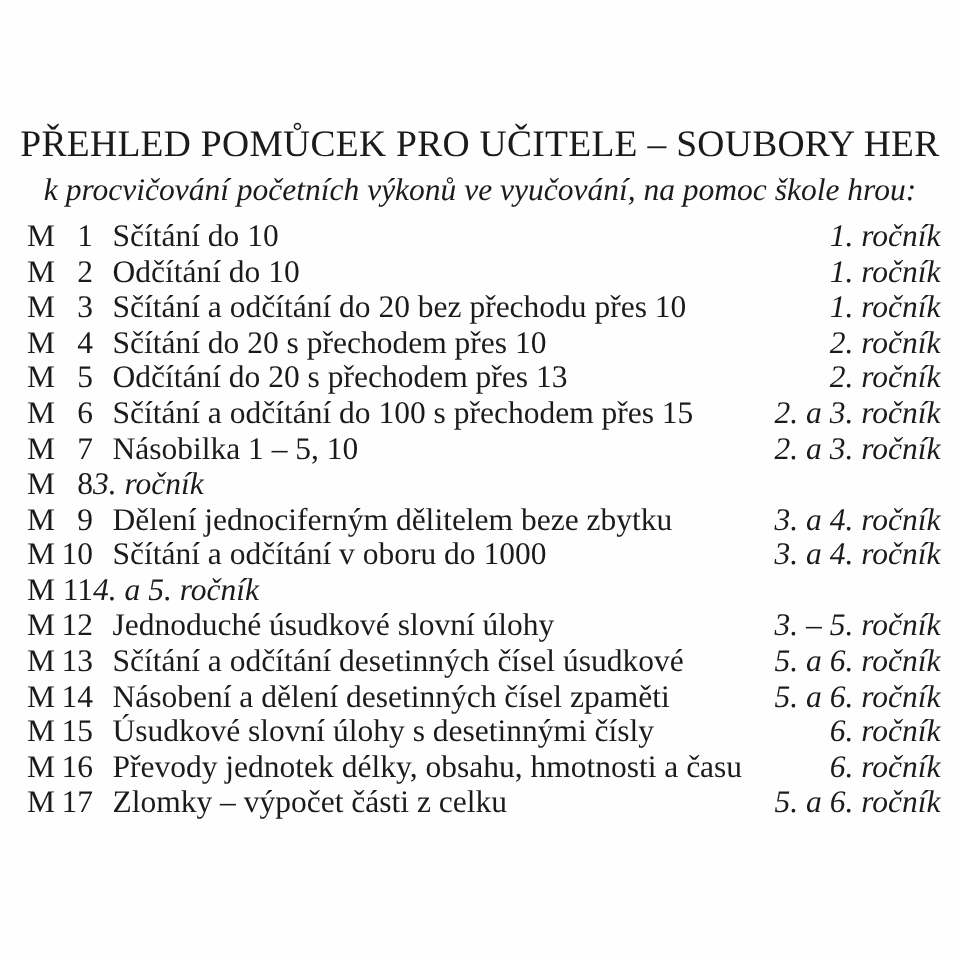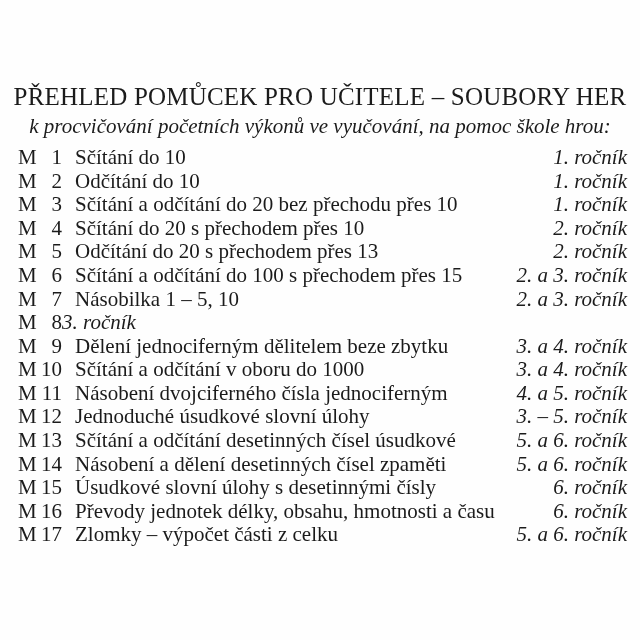--- a/index.html
+++ b/index.html
@@ -137,21 +137,20 @@
     <div class="row">
       <span class="col-code">M</span>
       <span class="col-num">10</span>
       <span class="col-desc">Sčítání a odčítání v oboru do 1000</span>
       <span class="col-grade">3. a 4. ročník</span>
     </div>
 
     <div class="row">
       <span class="col-code">M</span>
       <span class="col-num">11</span>
-      <span class="col-desc">Násobení dvojciferného čísla jednociferným</span>
       <span class="col-grade">4. a 5. ročník</span>
     </div>
 
     <div class="row">
       <span class="col-code">M</span>
       <span class="col-num">12</span>
       <span class="col-desc">Jednoduché úsudkové slovní úlohy</span>
       <span class="col-grade">3. – 5. ročník</span>
     </div>
 

